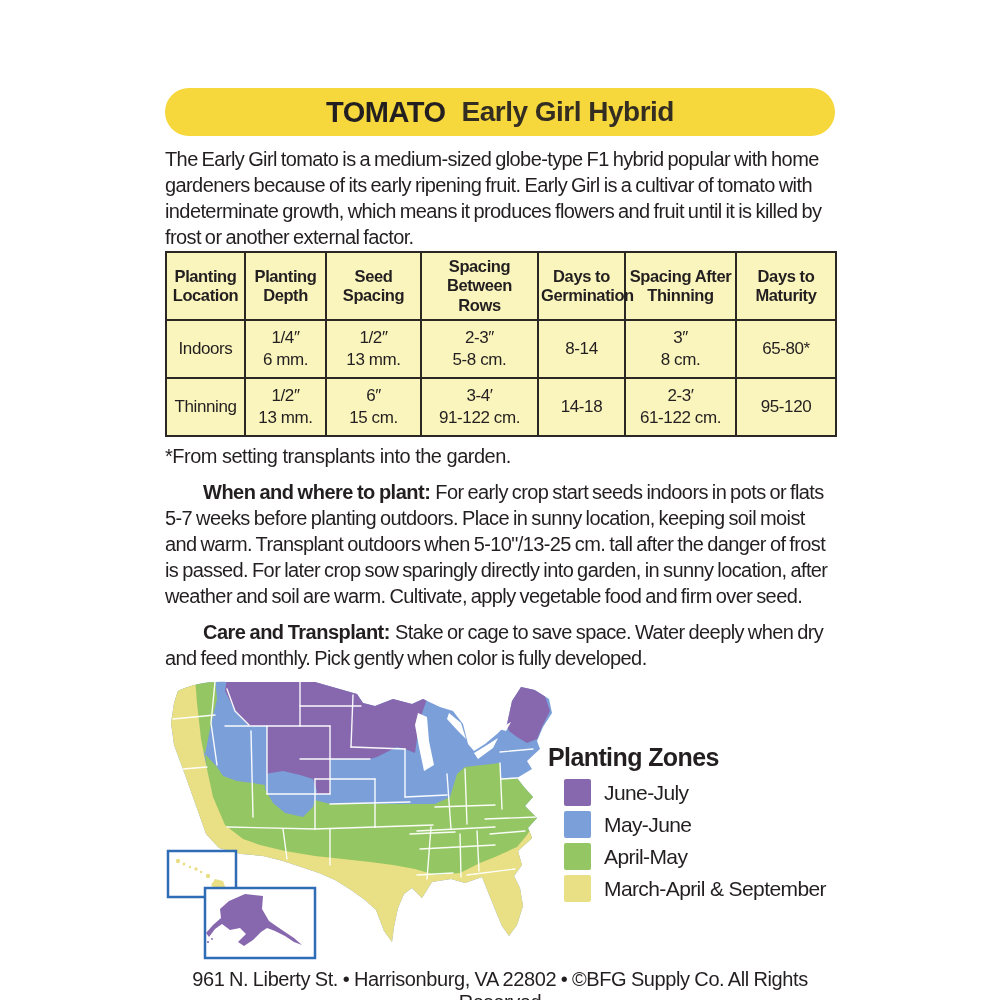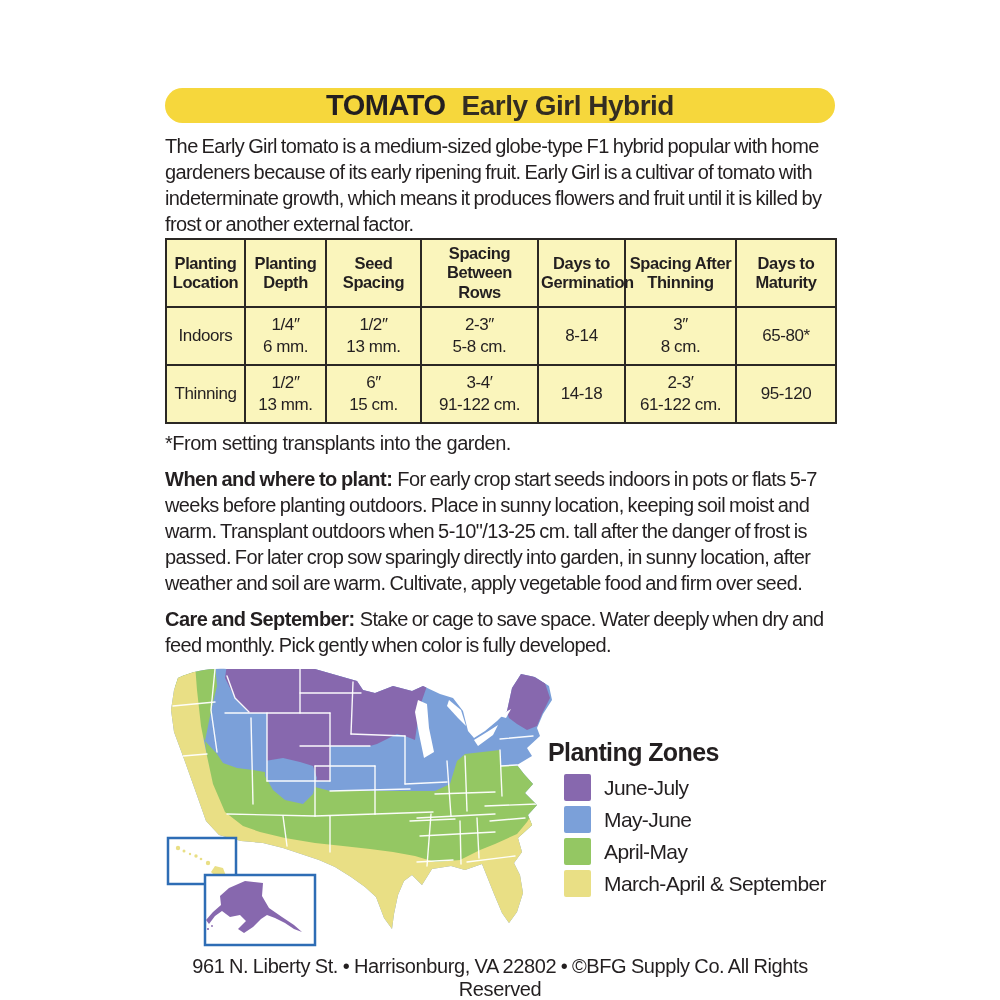--- a/index.html
+++ b/index.html
@@ -7,33 +7,33 @@
     width:1000px;height:1000px;background:#ffffff;
     font-family:"Liberation Sans", sans-serif;
     color:var(--ink,#231f20);
     -webkit-font-smoothing:antialiased;
   }
   .page{position:relative;width:1000px;height:1000px;background:#fff;overflow:hidden;}
   .content{position:absolute;left:165px;top:88px;width:670px;}
 
   
   .banner{
-    height:35px;border-radius:24px;background:var(--banner,#f6d73c);
+    height:48px;border-radius:24px;background:var(--banner,#f6d73c);
     display:flex;align-items:center;justify-content:center;
     letter-spacing:-0.5px;
   }
   .banner .t-bold{font-weight:bold;font-size:29px;}
   .banner .t-rest{font-weight:bold;font-size:28px;opacity:.92;margin-left:16px;font-weight:600;}
 
   
   .body-text{
     margin:10px 0 0 0;font-size:20px;line-height:26px;
     letter-spacing:-0.6px;word-spacing:-1px;
   }
-  .body-text strong{margin-right:5px;letter-spacing:-0.5px;}
+  .body-text strong{margin-right:5px;letter-spacing:-0.5px;margin-left:38px;}
   .footnote{margin:6px 0 0 0;font-size:20px;line-height:26px;letter-spacing:-0.5px;}
 
   
   table.planting{
     margin-top:1px;border-collapse:collapse;width:670px;
     background:var(--tablebg,#faf5bc);
     table-layout:fixed;
   }
   table.planting th, table.planting td{
     border:2px solid #2b2824;text-align:center;vertical-align:middle;
@@ -47,21 +47,21 @@
   .us-svg{position:absolute;left:0;top:0;}
   .zb{fill:var(--blue,#7ba0d9);}
   .zp{fill:var(--purple,#8768ae);}
   .zg{fill:var(--green,#94c763);}
   .zy{fill:var(--zoneyellow,#e9df85);}
   .stateLines path{fill:none;stroke:#ffffff;stroke-width:1.4;stroke-linecap:round;stroke-linejoin:round;opacity:.95;}
   .lakes path{fill:#ffffff;}
   .inset{fill:#ffffff;stroke:var(--insetborder,#2e6db5);stroke-width:2.5;}
   .isl{fill:var(--zoneyellow,#e9df85);}
 
-  .legend{position:absolute;left:383px;top:72px;}
+  .legend{position:absolute;left:383px;top:64px;}
   .legend-title{font-size:25px;font-weight:bold;letter-spacing:-0.6px;margin:0 0 7px 0;}
   .legend-item{display:flex;align-items:center;margin-bottom:5px;margin-left:16px;}
   .legend-swatch{width:27px;height:27px;border-radius:2px;flex:0 0 auto;}
   .legend-label{margin-left:13px;font-size:21px;letter-spacing:-0.6px;}
 
   
   .footer{
     margin-top:4px;text-align:center;font-size:20px;
     letter-spacing:-0.4px;word-spacing:-0.5px;
   }
@@ -127,21 +127,21 @@
 61-122 cm.</td>
           <td>95-120</td>
         </tr>
       </tbody>
     </table>
 
     <p class="footnote">*From setting transplants into the garden.</p>
 
     <p class="body-text"><strong>When and where to plant:</strong><span>For early crop start seeds indoors in pots or flats 5-7 weeks before planting outdoors. Place in sunny location, keeping soil moist and warm. Transplant outdoors when 5-10"/13-25 cm. tall after the danger of frost is passed. For later crop sow sparingly directly into garden, in sunny location, after weather and soil are warm. Cultivate, apply vegetable food and firm over seed.</span></p>
 
-    <p class="body-text"><strong>Care and September:</strong><span>Stake or cage to save space. Water deeply when dry and feed monthly. Pick gently when color is fully developed.</span></p>
+    <p class="body-text"><strong>Care and Transplant:</strong><span>Stake or cage to save space. Water deeply when dry and feed monthly. Pick gently when color is fully developed.</span></p>
 
     <div class="map-section">
       <svg class="us-svg" width="390" height="285" viewBox="0 0 390 285" aria-hidden="true">
         <defs>
           <path id="usO" d="M13,12 C28,5 45,2 62,3 L150,3 L192,15 L198,24 L210,27 L228,20 L247,25 L258,20 L275,28 L288,32 L298,45 L303,65 L309,72 L320,65 L332,55 L342,45 L347,22 L356,8 L370,11 L384,20 L387,34 L378,48 L372,62 L375,70 L362,82 L367,90 L352,99 L359,108 L368,118 L360,127 L372,139 L363,149 L367,159 L353,172 L357,186 L349,197 L355,209 L358,227 L352,246 L344,257 L337,247 L329,228 L321,208 L317,198 L300,204 L286,200 L267,203 L257,219 L247,209 L239,215 L233,229 L229,248 L227,263 L219,252 L211,231 L200,221 L186,211 L170,201 L154,194 L136,188 L118,182 L98,177 L76,175 L54,169 L41,155 L29,121 L19,93 L9,66 L6,44 L9,24 Z"></path>
           <clipPath id="usC">
               <use href="#usO"></use>
             </clipPath>
         </defs>
 

